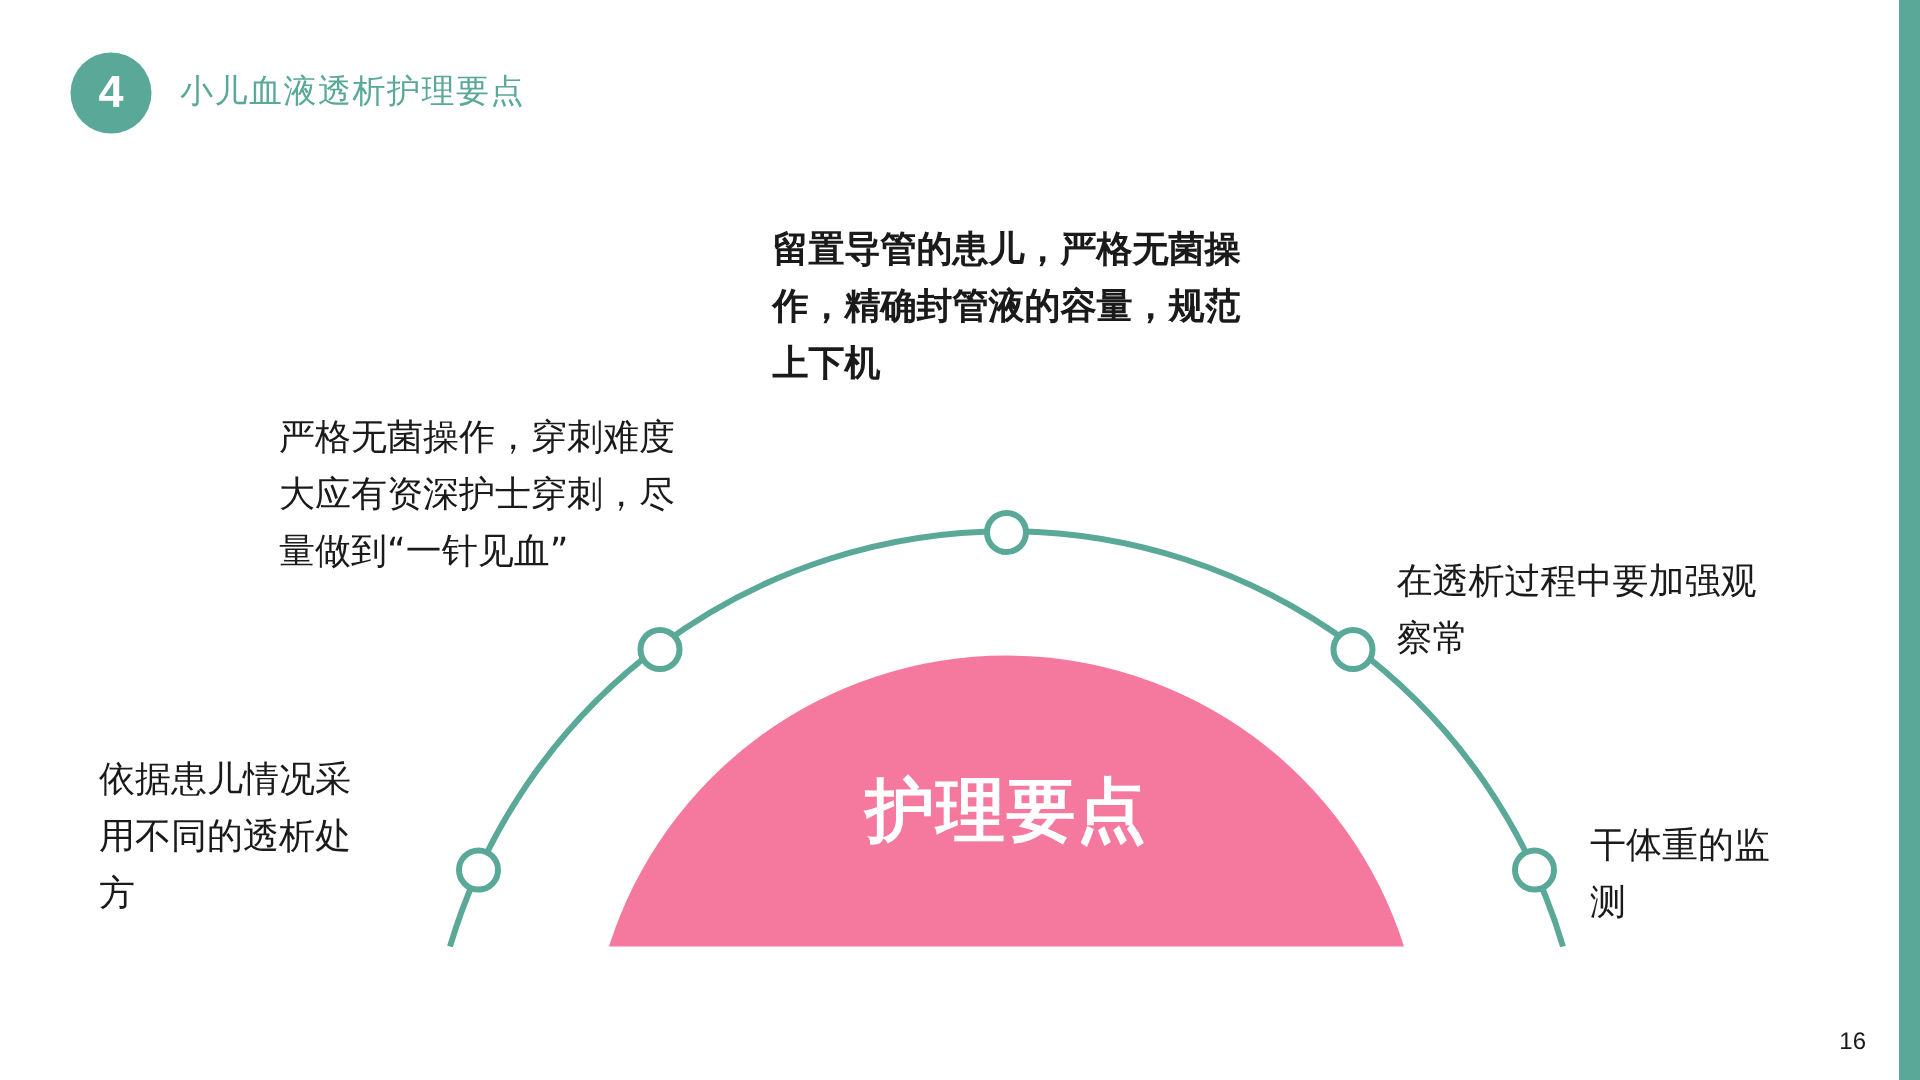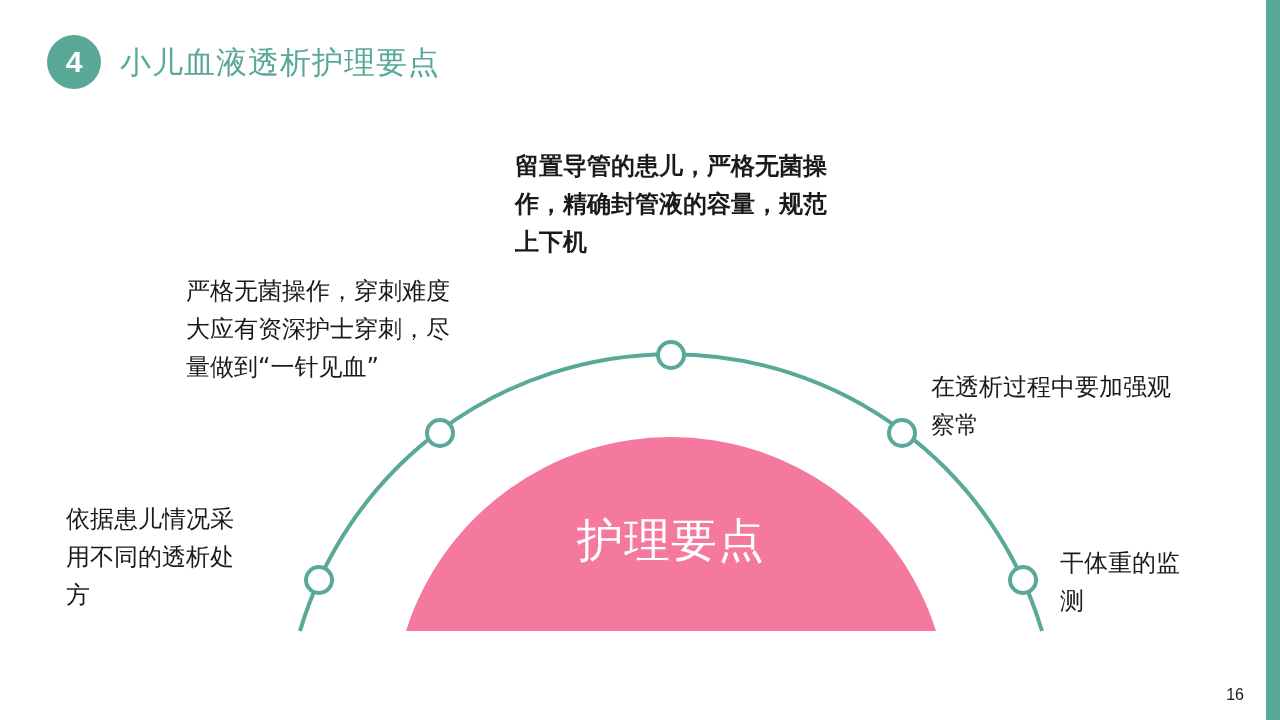--- a/index.html
+++ b/index.html
@@ -12,27 +12,27 @@
     position: absolute; top: 0; right: 0; width: 14px; height: 720px;
     background: #5aa898;
   }
   .num-badge {
     position: absolute; left: 47px; top: 35px; width: 54px; height: 54px;
     border-radius: 50%; background: #5aa898; color: #ffffff;
     font-family: "Liberation Sans", sans-serif; font-weight: bold;
     font-size: 30px; line-height: 54px; text-align: center;
   }
   .page-title {
-    position: absolute; left: 120px; top: 42px; font-size: 31px;
+    position: absolute; left: 120px; top: 42px; font-size: 22px;
     color: #5aa898; line-height: 40px; letter-spacing: 1px;
   }
   .diagram { position: absolute; left: 0; top: 0; }
   .center-label {
     position: absolute; left: 470px; top: 508px; width: 402px;
-    text-align: center; color: #ffffff; font-weight: normal;
+    text-align: center; color: #ffffff; font-weight: bold;
     font-size: 46px; line-height: 64px; letter-spacing: 1px;
   }
   .point-text {
     position: absolute; color: #1a1a1a; font-size: 24px; line-height: 38px;
   }
   .pt-1 { left: 66px; top: 500px; width: 170px; }
   .pt-2 { left: 186px; top: 272px; width: 280px; }
   .pt-3 { left: 515px; top: 147px; width: 330px; font-weight: bold; }
   .pt-4 { left: 931px; top: 368px; width: 250px; }
   .pt-5 { left: 1060px; top: 544px; width: 120px; }

